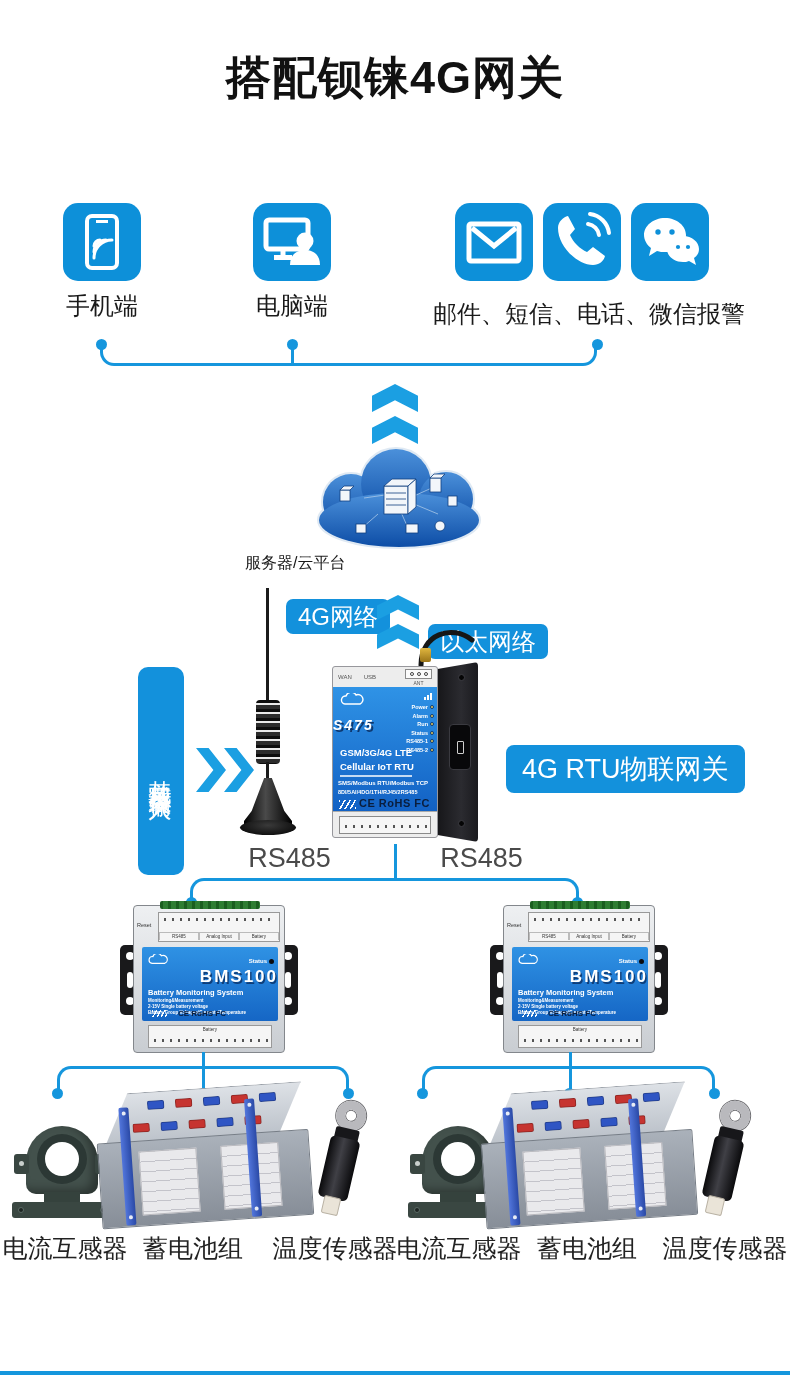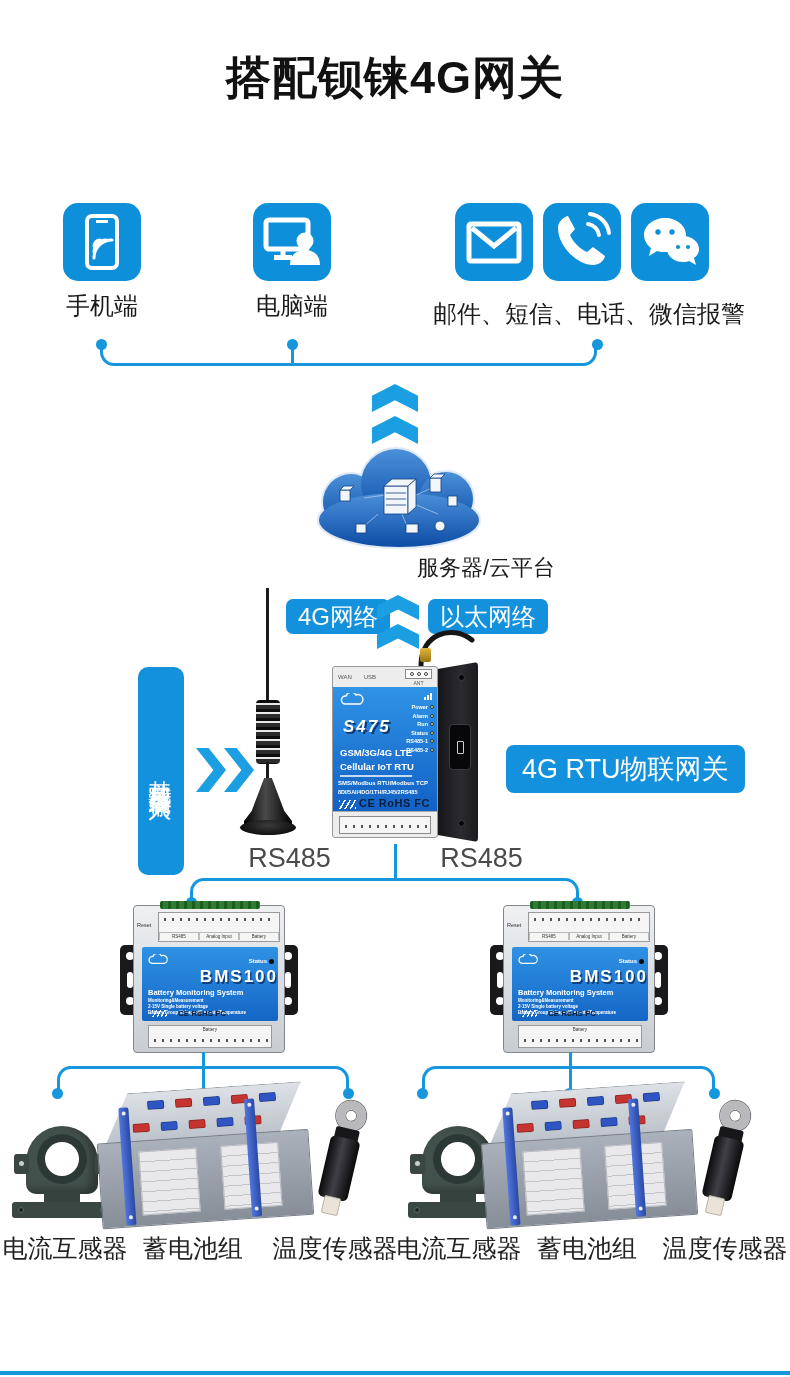--- a/index.html
+++ b/index.html
@@ -22,21 +22,21 @@
   .vline { background:#1596dd; width:3px; }
   .brk-down { border-left:3px solid #1596dd; border-right:3px solid #1596dd; border-bottom:3px solid #1596dd; border-radius:0 0 14px 14px; }
   .brk-up { border-left:3px solid #1596dd; border-right:3px solid #1596dd; border-top:3px solid #1596dd; border-radius:14px 14px 0 0; }
   .chev-up { width:46px; height:28px; background:#1b9fe2; clip-path:polygon(50% 0,100% 42%,100% 100%,50% 58%,0 100%,0 42%); }
   .chev-up.sm { width:42px; height:25px; }
   .chev-right { width:30px; height:44px; background:#1b9fe2; clip-path:polygon(0 0,42% 0,100% 50%,42% 100%,0 100%,58% 50%); }
 
   
   .tag { background:#1391dc; color:#fff; border-radius:7px; display:flex; align-items:center; justify-content:center; font-size:24px; padding:3px 12px; }
   .tag.big { font-size:27px; border-radius:8px; padding:6px 16px; }
-  .plain-label { font-size:22px; color:#1a1a1a; text-align:right; }
+  .plain-label { font-size:16px; color:#1a1a1a; text-align:left; }
   .rs485 { font-size:27px; color:#4a4a4a; text-align:center; width:135px; }
   .dev-label { font-size:25px; color:#222; text-align:center; width:130px; }
 
   
   .vtag { background:#1391dc; color:#fff; border-radius:10px; writing-mode:vertical-lr; text-orientation:upright;
           font-size:23px; letter-spacing:2px; display:flex; align-items:center; justify-content:center; }
 
   
   .ant-wire { width:3px; background:#1b1b1b; }
   .ant-coil { width:24px; background:repeating-linear-gradient(180deg,#0d0d0d 0 3px,#e9e9e9 3px 5px,#2c2c2c 5px 9px); border-radius:4px; }
@@ -57,21 +57,21 @@
   .ant-dots { width:27px; height:10px; border:1px solid #8a8a8a; background:#fbfbfb; display:flex; gap:3px; align-items:center; justify-content:center; }
   .ant-dots i { width:4px; height:4px; border:1px solid #444; border-radius:50%; }
   .ant-txt { font-size:5px; color:#555; }
   .rtu-blue { flex:1; position:relative; background:linear-gradient(180deg,#2f93e6,#1261c4); color:#fff; }
   .rtu-logo { position:absolute; left:5px; top:5px; }
   .leds { position:absolute; right:3px; top:17px; display:flex; flex-direction:column; gap:2.5px; }
   .led { display:flex; align-items:center; justify-content:flex-end; gap:2px; font-size:5.5px; font-weight:700; }
   .led i { width:4px; height:4px; border-radius:50%; background:#f5d35a; border:1px solid #0d3a72; }
   .sigbars { position:absolute; right:5px; top:6px; display:flex; align-items:flex-end; gap:1px; }
   .sigbars i { width:2px; background:#fff; }
-  .rtu-model { position:absolute; left:10px; top:30px; font-size:17px; font-style:italic; font-weight:900; letter-spacing:2px; text-shadow:2px 2px 0 rgba(9,42,92,.85); }
+  .rtu-model { position:absolute; left:0; top:30px; font-size:14px; font-style:italic; font-weight:900; letter-spacing:2px; text-shadow:2px 2px 0 rgba(9,42,92,.85); }
   .rtu-g1 { position:absolute; left:7px; top:60px; font-size:9.5px; font-weight:800; }
   .rtu-g2 { position:absolute; left:7px; top:74px; font-size:9.5px; font-weight:800; }
   .rtu-div { position:absolute; left:7px; top:88px; width:72px; height:2px; background:rgba(255,255,255,.75); }
   .rtu-g3 { position:absolute; left:5px; top:93px; font-size:6px; font-weight:700; }
   .rtu-g4 { position:absolute; left:5px; top:102px; font-size:5.5px; font-weight:700; }
   .rtu-cert { position:absolute; left:26px; top:110px; font-size:11px; font-weight:800; color:#0a1d3c; letter-spacing:.5px; }
   .stripes { position:absolute; left:6px; top:113px; width:17px; height:9px; background:repeating-linear-gradient(120deg,#fff 0 1.5px,transparent 1.5px 4.5px); }
   .rtu-bot { height:26px; border-top:1px solid #aaa; display:flex; align-items:center; justify-content:center; }
   .term { width:92px; height:18px; border:1px solid #8a8a8a; background:#f6f6f6; position:relative; }
   .term .tl { position:absolute; left:0; top:1px; width:100%; text-align:center; font-size:4px; color:#444; }
@@ -250,21 +250,21 @@
           <line x1="90" y1="63" x2="110" y2="63"></line>
           <line x1="90" y1="69" x2="110" y2="69"></line>
       </g>
     </svg>
   </div>
   <div class="abs plain-label" style="left:245px; top:553px; width:310px;">服务器/云平台</div>
 
   <div class="abs tag" style="left:286px; top:599px; height:35px;">4G网络</div>
   <div class="abs chev-up sm" style="left:377px; top:595px;"></div>
   <div class="abs chev-up sm" style="left:377px; top:624px;"></div>
-  <div class="abs tag" style="left:428px; top:599px; height:35px;">以太网络</div>
+  <div class="abs tag" style="left:428px; top:624px; height:35px;">以太网络</div>
 
   <div>
     <div class="abs ant-wire" style="left:266px; top:588px; height:114px;"></div>
     <div class="abs ant-coil" style="left:256px; top:700px; height:64px;"></div>
     <div class="abs ant-wire" style="left:266px; top:762px; height:18px;"></div>
     <div class="abs ant-cone" style="left:244px; top:778px;"></div>
     <div class="abs ant-base" style="left:240px; top:820px;"></div>
   </div>
 
   <div class="abs vtag" style="left:138px; top:667px; width:46px; height:208px;">其它传感器仪表输入</div>

